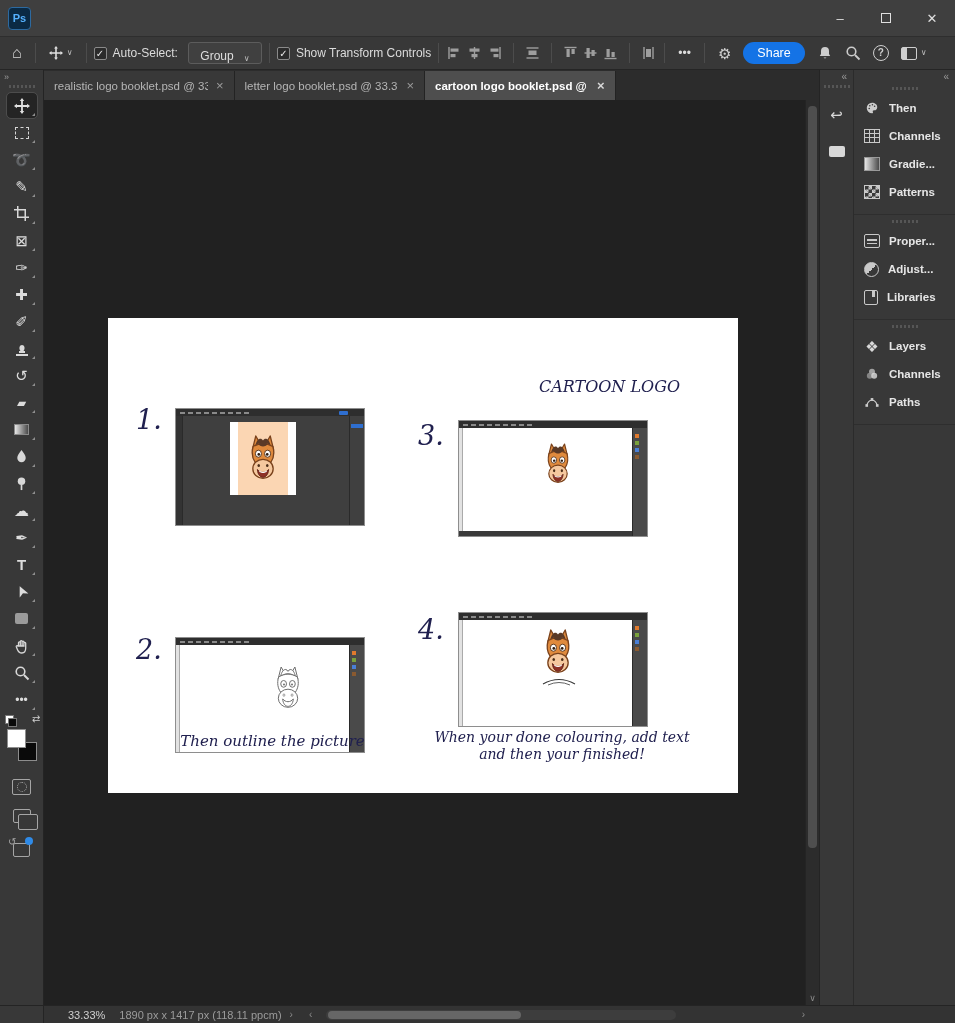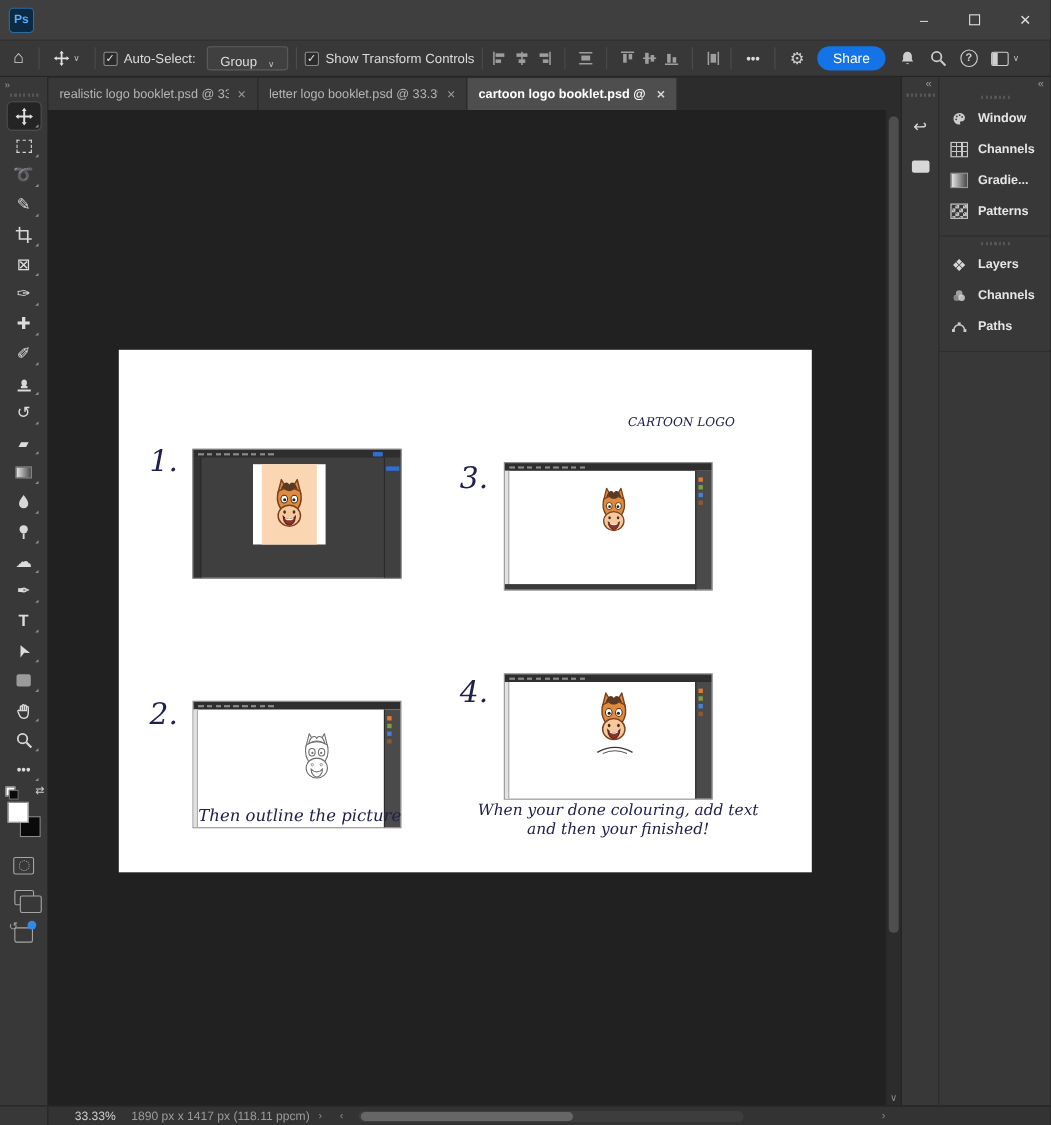--- a/index.html
+++ b/index.html
@@ -97,21 +97,21 @@
   .canvaswrap{flex:1;position:relative;background:#212121;overflow:hidden}
   .vscroll{position:absolute;right:0;top:0;bottom:0;width:14px;background:#2c2c2c;border-left:1px solid #242424}
   .vthumb{position:absolute;left:2px;right:2px;top:6px;height:82%;background:#4e4e4e;border-radius:4px}
   .vdown{position:absolute;bottom:2px;left:0;right:0;text-align:center;color:#8a8a8a;font-size:9px}
 
   .page{position:absolute;left:64px;top:218px;width:630px;height:475px;background:#ffffff;
     color:var(--doc-ink,#20204f)}
   .doc-serif{font-family:"DejaVu Serif","Liberation Serif",serif;font-style:italic}
   .doc-title{position:absolute;top:16px;left:0;width:100%;text-align:center;font-size:33px;
     letter-spacing:1px;font-weight:500}
-  .doc-sub{position:absolute;top:59px;left:414px;width:195px;text-align:center;font-size:11px}
+  .doc-sub{position:absolute;top:59px;left:404px;width:195px;text-align:center;font-size:16px}
   .stepnum{position:absolute;font-size:27px}
   .n1{left:28px;top:86px}.n2{left:28px;top:316px}.n3{left:310px;top:102px}.n4{left:310px;top:296px}
   .caption{position:absolute;text-align:center;font-size:15px;line-height:1.22;z-index:3}
   .c1{left:58px;top:214px;width:212px}
   .c2{left:62px;top:414px;width:205px}
   .c3{left:330px;top:227px;width:235px}
   .c4{left:325px;top:411px;width:258px;font-size:14px}
 
   
   .mini{position:absolute;background:#fff;border:1px solid #8e8e8e}
@@ -595,33 +595,48 @@
     </div>
 
     <div class="rail2">
       <div class="railhead">«</div>
       <div class="pgroup">
         <div class="grip"></div>
         <div class="prow">
           <svg class="pi" viewBox="0 0 16 16">
               <use href="#ic-palette"></use>
             </svg>
-          <span class="plabel">Window</span>
+          <span class="plabel">Then</span>
         </div>
         <div class="prow">
           <span class="pi sw-swatches"></span>
           <span class="plabel">Channels</span>
         </div>
         <div class="prow">
           <span class="pi sw-grad"></span>
           <span class="plabel">Gradie...</span>
         </div>
         <div class="prow">
           <span class="pi sw-pattern"></span>
           <span class="plabel">Patterns</span>
+        </div>
+      </div>
+      <div class="pgroup">
+        <div class="grip"></div>
+        <div class="prow">
+          <span class="pi sw-props"></span>
+          <span class="plabel">Proper...</span>
+        </div>
+        <div class="prow">
+          <span class="pi sw-adjust"></span>
+          <span class="plabel">Adjust...</span>
+        </div>
+        <div class="prow">
+          <span class="pi sw-lib"></span>
+          <span class="plabel">Libraries</span>
         </div>
       </div>
       <div class="pgroup">
         <div class="grip"></div>
         <div class="prow">
           <span class="pg">❖</span>
           <span class="plabel">Layers</span>
         </div>
         <div class="prow">
           <svg class="pi" viewBox="0 0 16 16">

